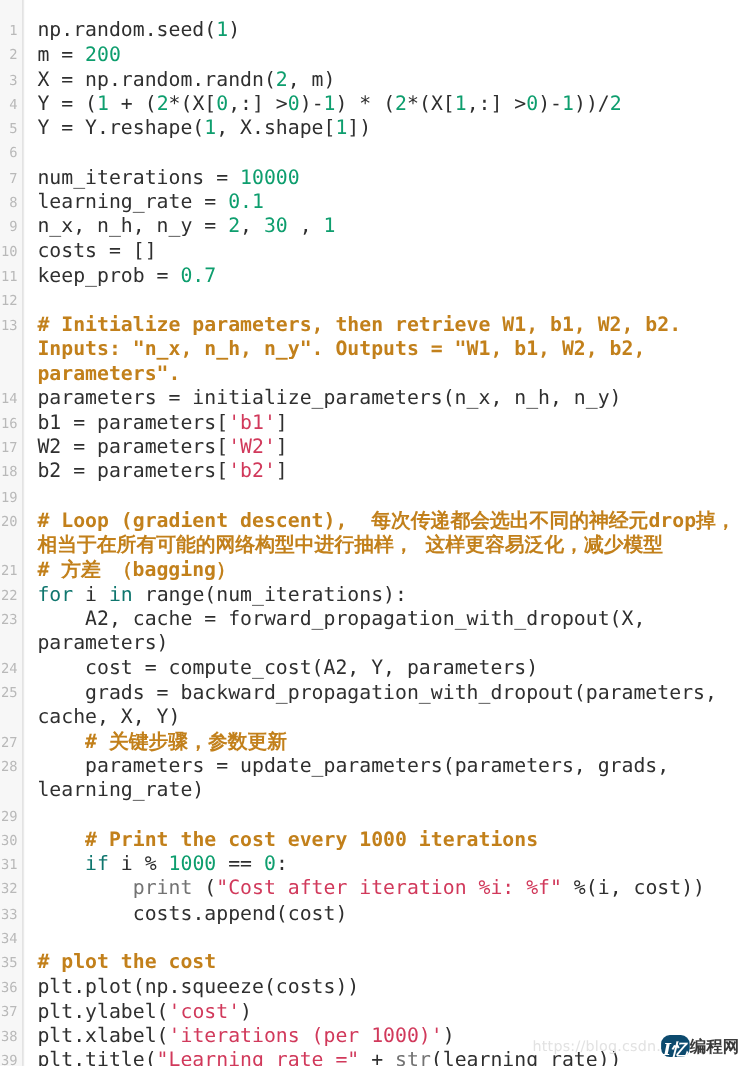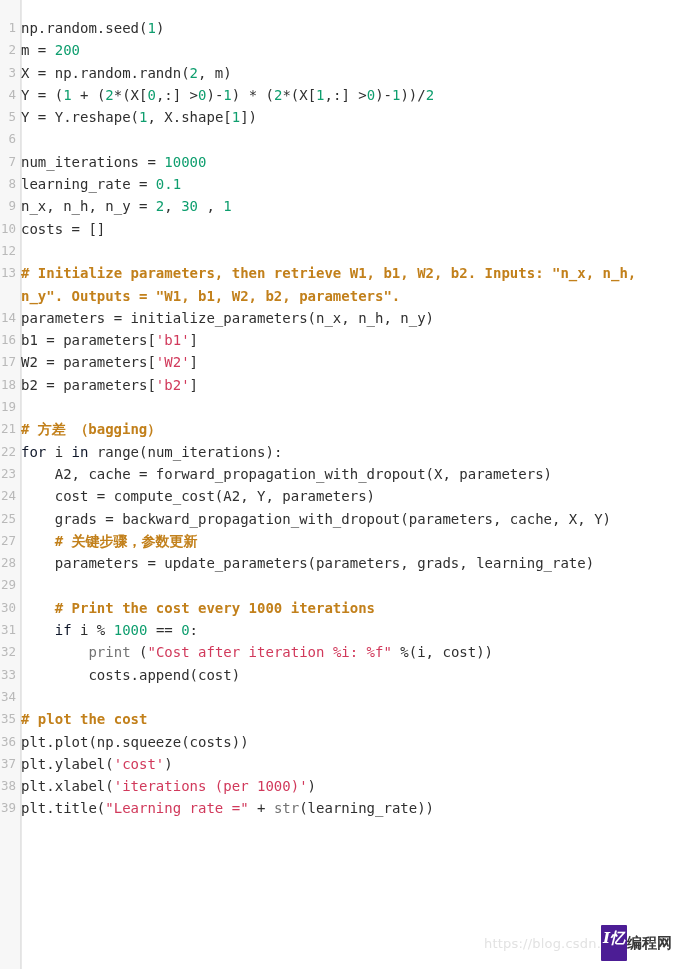--- a/index.html
+++ b/index.html
@@ -63,62 +63,63 @@
     padding-right: 5px;
     box-sizing: border-box;
     color: #b9b9b9;
     font-size: 12.5px;
     font-family: "DejaVu Sans Mono", "Liberation Mono", monospace;
     user-select: none;
   }
 
   .lc {
     flex: 1 1 auto;
-    font-size: 14px;
+    padding-left: 13px;
+    font-size: 18px;
     color: #2b2b2b;
     white-space: pre-wrap;
     word-break: break-word;
     font-family: "DejaVu Sans Mono", "Liberation Mono", monospace;
   }
 
   
   .t-plain   { color: #2f2f2f; }
   .t-num     { color: #0e9e6e; }
   .t-str     { color: #d1395b; }
   .t-com     { color: #c2801b; font-weight: bold; }
-  .t-kw      { color: #0f172a; text-align: center; }
+  .t-kw      { color: #0f766e; text-align: center; }
   .t-bi      { color: #737373; }
 
   
   #watermark {
     position: absolute;
     right: 8px;
     bottom: 8px;
     display: flex;
     align-items: center;
     z-index: 3;
   }
   #wm-url {
     font-family: "DejaVu Sans", "Liberation Sans", sans-serif;
     font-size: 13px;
     color: #e2e2e2;
     letter-spacing: 0.2px;
   }
   #wm-logo {
     width: 26px;
-    height: 36px;
-    background: #4c1d95;
+    height: 20px;
+    background: #0c4a6e;
     color: #ffffff;
     font-family: "DejaVu Serif", "Liberation Serif", serif;
     font-style: italic;
     font-weight: bold;
     font-size: 15px;
     line-height: 26px;
     text-align: center;
-    border-radius: 1px;
+    border-radius: 8px;
   }
   #wm-brand {
     font-family: "DejaVu Sans", "Liberation Sans", sans-serif;
     font-weight: bold;
     font-size: 15px;
     color: #3a3a3a;
     letter-spacing: 0px;
   }
 </style>
 </head>
@@ -164,20 +165,24 @@
       </div>
       <div class="code-row">
         <span class="ln">9</span>
         <span class="lc"><span class="t-plain">n_x, n_h, n_y = </span><span class="t-num">2</span><span class="t-plain">, </span><span class="t-num">30</span><span class="t-plain"> , </span><span class="t-num">1</span></span>
       </div>
       <div class="code-row">
         <span class="ln">10</span>
         <span class="lc"><span class="t-plain">costs = []</span></span>
       </div>
       <div class="code-row">
+        <span class="ln">11</span>
+        <span class="lc"><span class="t-plain">keep_prob = </span><span class="t-num">0.7</span></span>
+      </div>
+      <div class="code-row">
         <span class="ln">12</span>
         <span class="lc">&nbsp;</span>
       </div>
       <div class="code-row">
         <span class="ln">13</span>
         <span class="lc"><span class="t-com"># Initialize parameters, then retrieve W1, b1, W2, b2. Inputs: "n_x, n_h, n_y". Outputs = "W1, b1, W2, b2, parameters".</span></span>
       </div>
       <div class="code-row">
         <span class="ln">14</span>
         <span class="lc"><span class="t-plain">parameters = initialize_parameters(n_x, n_h, n_y)</span></span>
@@ -190,20 +195,24 @@
         <span class="ln">17</span>
         <span class="lc"><span class="t-plain">W2 = parameters[</span><span class="t-str">'W2'</span><span class="t-plain">]</span></span>
       </div>
       <div class="code-row">
         <span class="ln">18</span>
         <span class="lc"><span class="t-plain">b2 = parameters[</span><span class="t-str">'b2'</span><span class="t-plain">]</span></span>
       </div>
       <div class="code-row">
         <span class="ln">19</span>
         <span class="lc">&nbsp;</span>
+      </div>
+      <div class="code-row">
+        <span class="ln">20</span>
+        <span class="lc"><span class="t-com"># Loop (gradient descent),  每次传递都会选出不同的神经元drop掉，相当于在所有可能的网络构型中进行抽样， 这样更容易泛化，减少模型</span></span>
       </div>
       <div class="code-row">
         <span class="ln">21</span>
         <span class="lc"><span class="t-com"># 方差 （bagging）</span></span>
       </div>
       <div class="code-row">
         <span class="ln">22</span>
         <span class="lc"><span class="t-kw">for</span><span class="t-plain"> i </span><span class="t-kw">in</span><span class="t-plain"> range(num_iterations):</span></span>
       </div>
       <div class="code-row">

